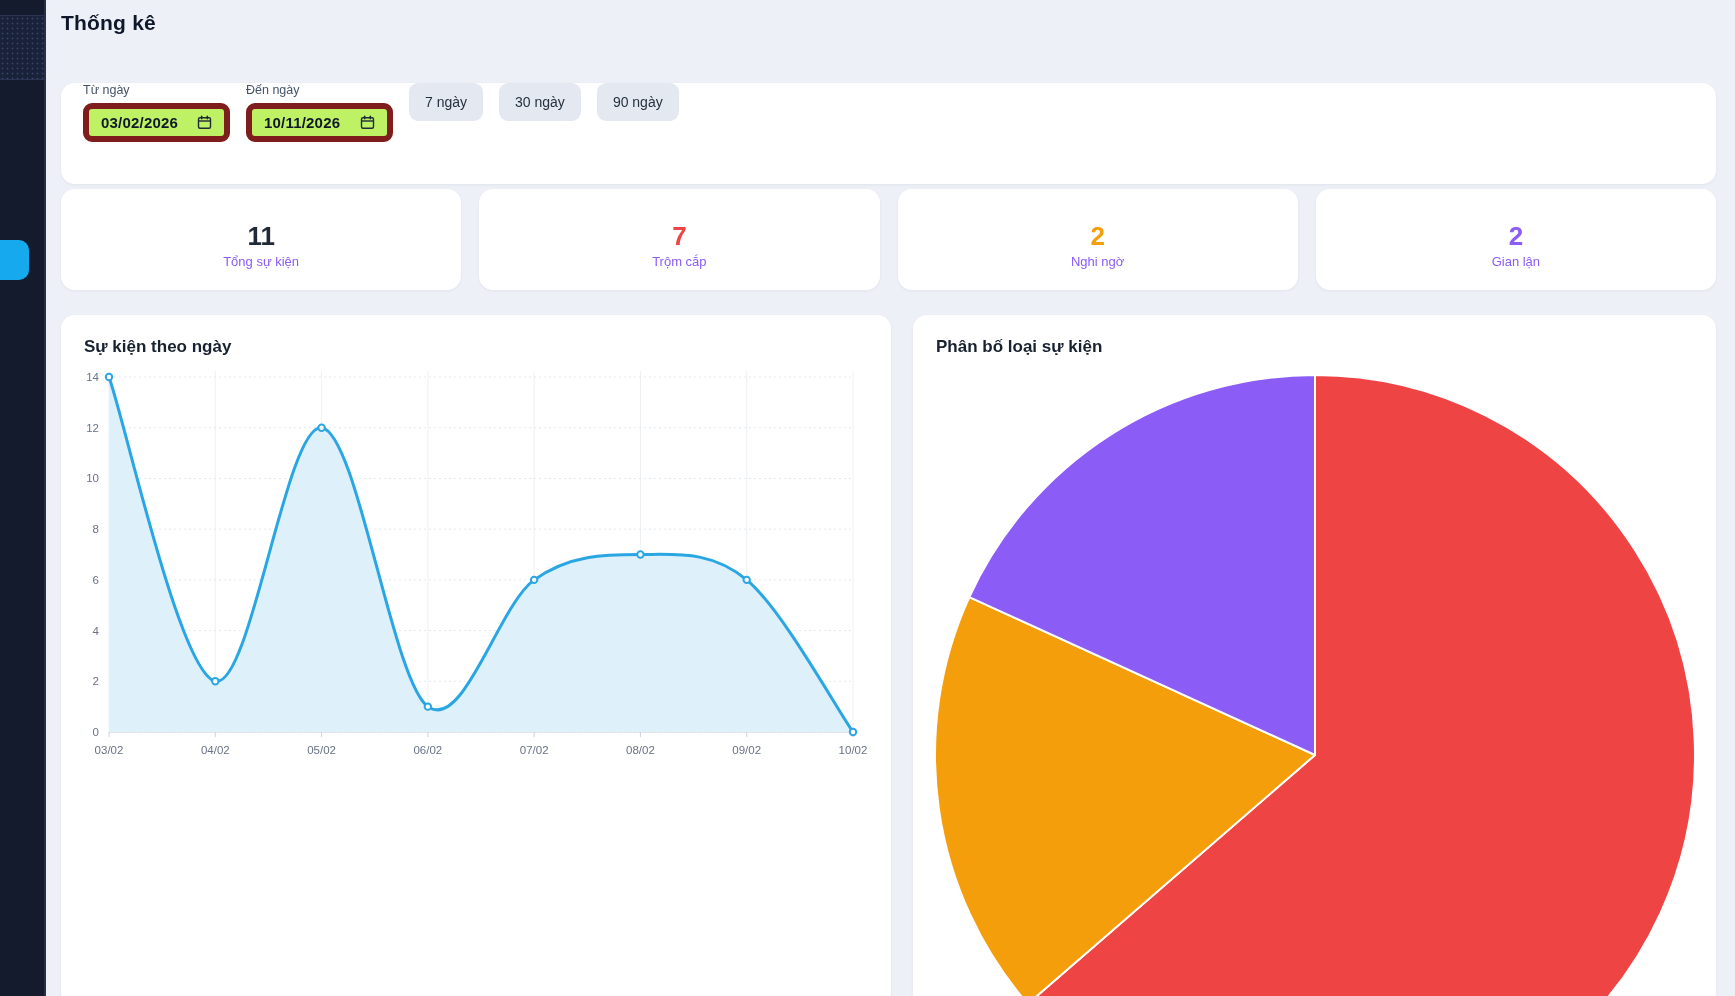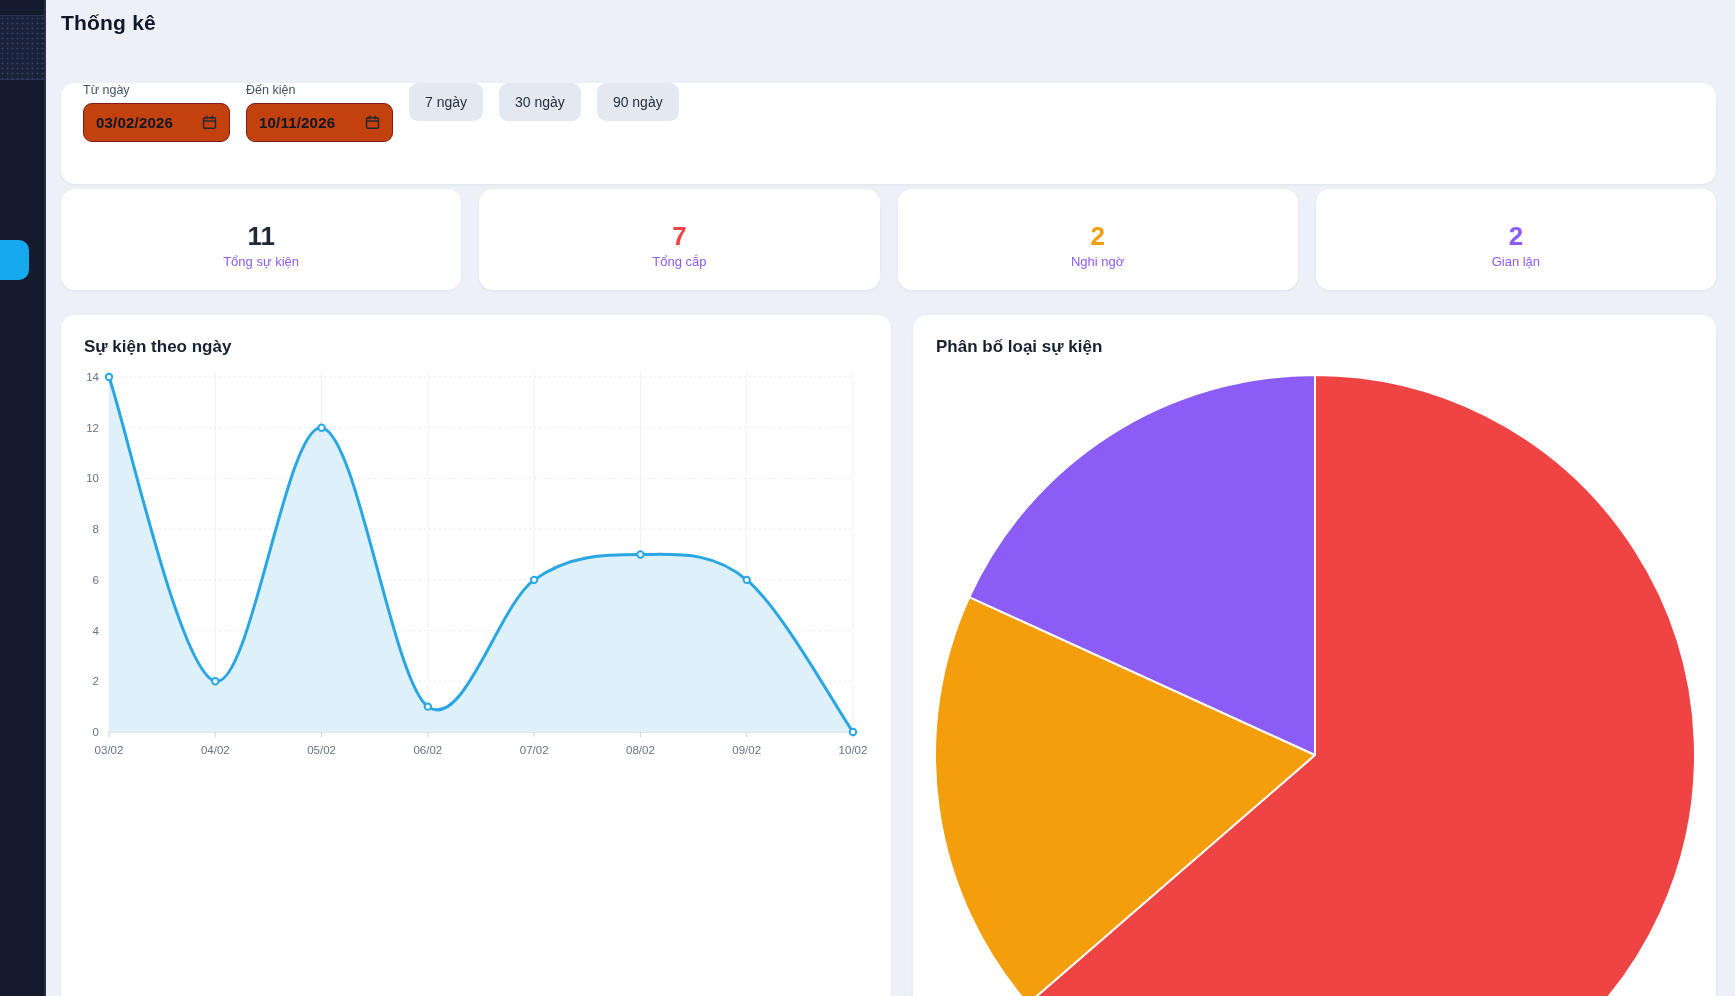--- a/index.html
+++ b/index.html
@@ -37,22 +37,22 @@
     box-shadow:0 1px 3px rgba(15,23,42,.06);
   }
   
   .filter-card {
     position:absolute; left:21px; top:62px; width:1655px; height:101px;
     display:flex; align-items:flex-start; padding:0 22px 19px 22px; gap:16px;margin-top:21px;
   }
   .field-group { display:flex; flex-direction:column; }
   .field-label { font-size:12.5px; color:#445268; margin-bottom:6px; }
   .date-box {
-    width:147px; height:39px; border:1px solid #7f1d1d; border-radius:9px;
-    background:#c2410c; display:flex; align-items:center; justify-content:space-between;
+    width:147px; height:39px; border:6px solid #7f1d1d; border-radius:9px;
+    background:#bef264; display:flex; align-items:center; justify-content:space-between;
     padding:0 12px; cursor:pointer;
   }
   .date-value { font-size:15px; font-weight:600; color:#101828; letter-spacing:.2px; }
   .cal-icon { width:15px; height:15px; flex:0 0 auto; }
   .range-btn {
     height:38px; padding:8px 16px; border:none; border-radius:9px;
     background:#e4e9f1; color:#25303f; font-size:14px; font-weight:500;
     font-family:inherit; cursor:pointer;
   }
   .range-btn + .range-btn { margin-left:0; }
@@ -98,21 +98,21 @@
         <span class="date-value">03/02/2026</span>
         <svg class="cal-icon" viewBox="0 0 16 16">
           <rect x="1.6" y="3" width="12.8" height="11.2" rx="1.6" fill="none" stroke="#1f2937" stroke-width="1.5"></rect>
           <line x1="1.6" y1="6.4" x2="14.4" y2="6.4" stroke="#1f2937" stroke-width="1.5"></line>
           <line x1="5" y1="1.2" x2="5" y2="4" stroke="#1f2937" stroke-width="1.5" stroke-linecap="round"></line>
           <line x1="11" y1="1.2" x2="11" y2="4" stroke="#1f2937" stroke-width="1.5" stroke-linecap="round"></line>
         </svg>
       </div>
     </div>
     <div class="field-group">
-      <span class="field-label">Đến kiện</span>
+      <span class="field-label">Đến ngày</span>
       <div class="date-box">
         <span class="date-value">10/11/2026</span>
         <svg class="cal-icon" viewBox="0 0 16 16">
           <rect x="1.6" y="3" width="12.8" height="11.2" rx="1.6" fill="none" stroke="#1f2937" stroke-width="1.5"></rect>
           <line x1="1.6" y1="6.4" x2="14.4" y2="6.4" stroke="#1f2937" stroke-width="1.5"></line>
           <line x1="5" y1="1.2" x2="5" y2="4" stroke="#1f2937" stroke-width="1.5" stroke-linecap="round"></line>
           <line x1="11" y1="1.2" x2="11" y2="4" stroke="#1f2937" stroke-width="1.5" stroke-linecap="round"></line>
         </svg>
       </div>
     </div>
@@ -121,21 +121,21 @@
     <button class="range-btn">90 ngày</button>
   </section>
 
   <section class="stats">
     <div class="card stat-card">
       <div class="stat-value" style="color: rgb(31, 41, 55);">11</div>
       <div class="stat-label">Tổng sự kiện</div>
     </div>
     <div class="card stat-card">
       <div class="stat-value" style="color: rgb(239, 68, 68);">7</div>
-      <div class="stat-label">Tổng cắp</div>
+      <div class="stat-label">Trộm cắp</div>
     </div>
     <div class="card stat-card">
       <div class="stat-value" style="color: rgb(245, 158, 11);">2</div>
       <div class="stat-label">Nghi ngờ</div>
     </div>
     <div class="card stat-card">
       <div class="stat-value" style="color: rgb(139, 92, 246);">2</div>
       <div class="stat-label">Gian lận</div>
     </div>
   </section>

